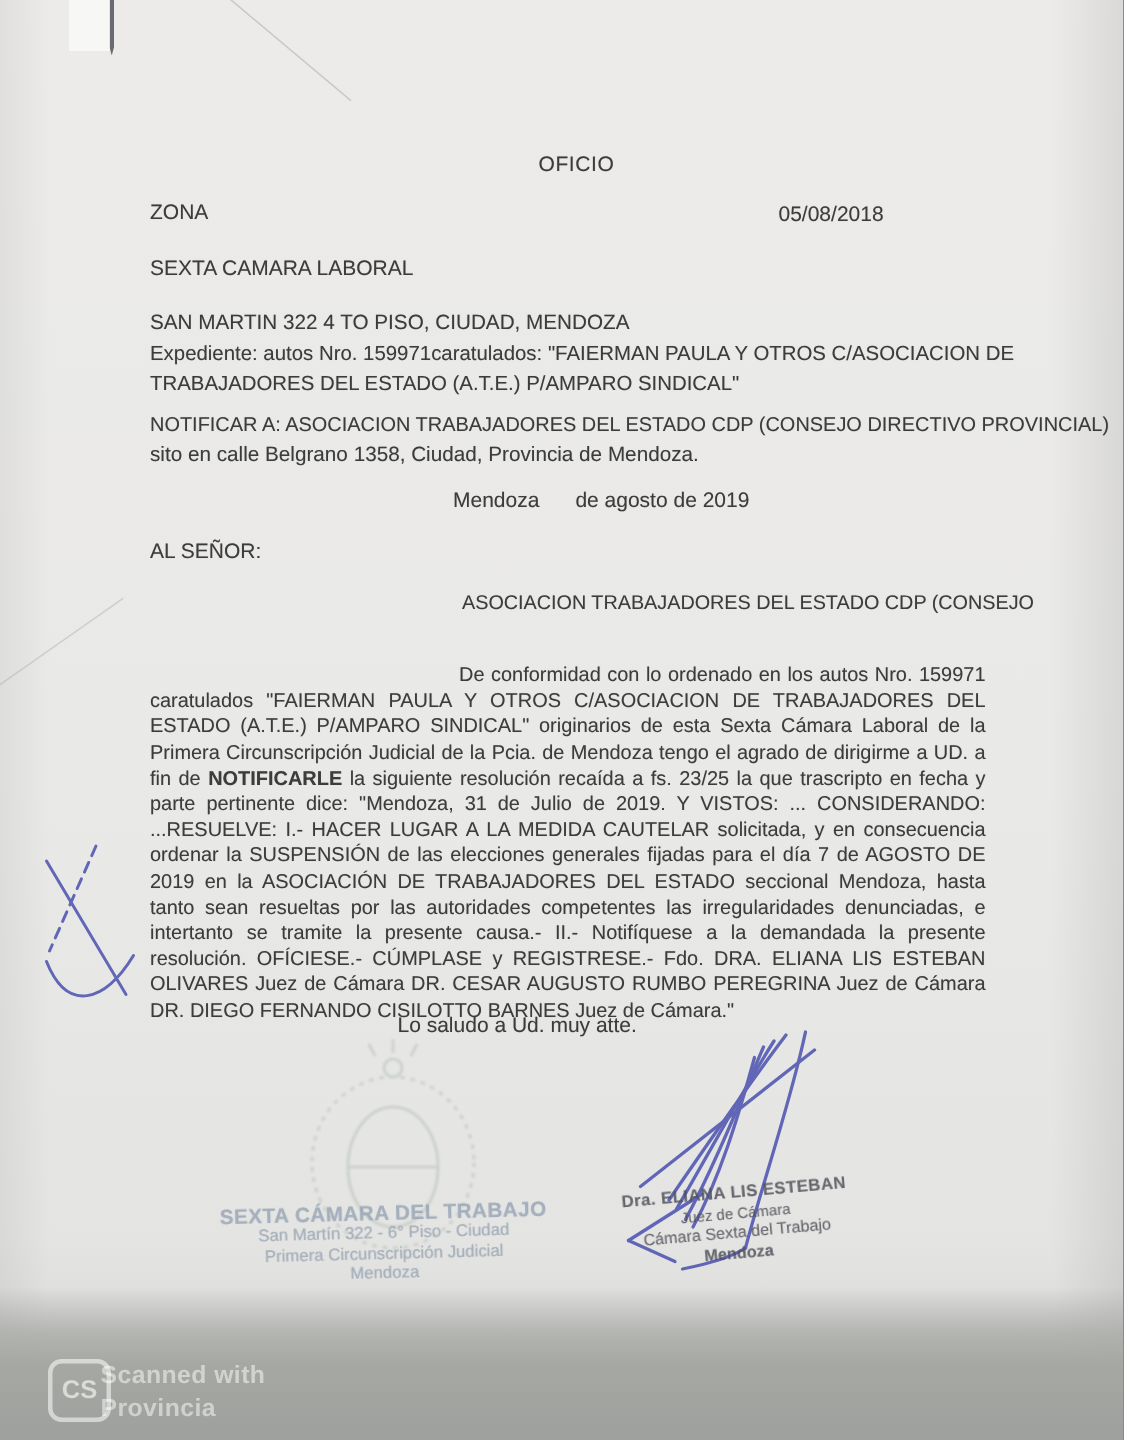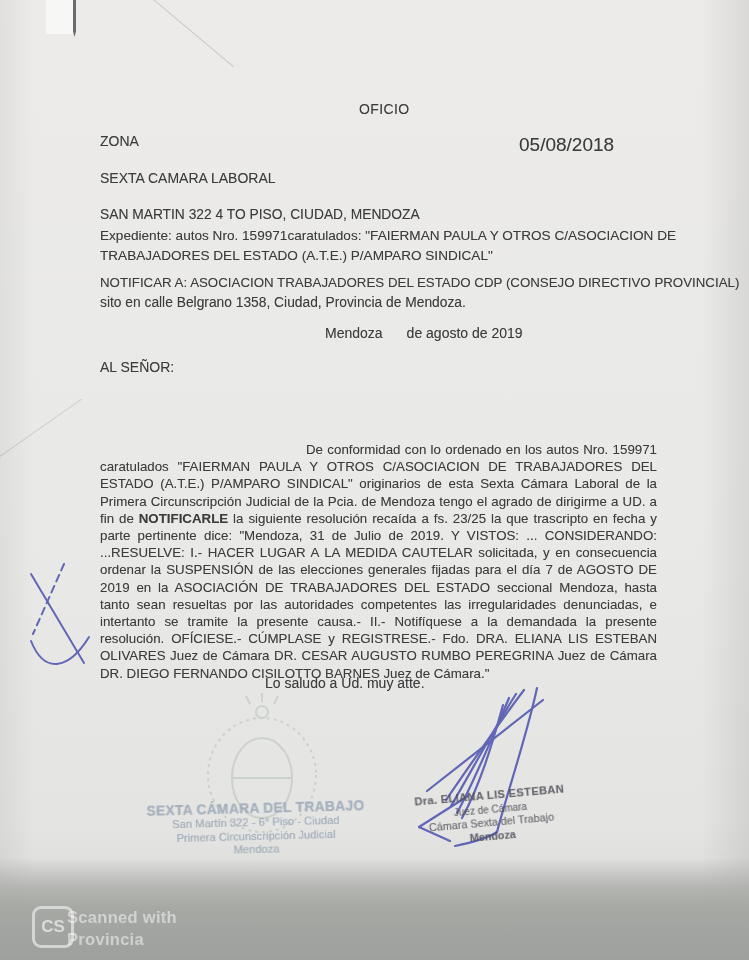--- a/index.html
+++ b/index.html
@@ -9,27 +9,27 @@
     background:
       linear-gradient(90deg, rgba(0,0,0,0.05), rgba(0,0,0,0) 34px),
       linear-gradient(270deg, rgba(0,0,0,0.08), rgba(0,0,0,0) 48px),
       linear-gradient(180deg,#ecebe9 0%,#e9e9e7 55%,#e4e4e2 86%,#dcdcda 93%,#d4d4d2 100%);
     text-shadow:0 0 .5px rgba(70,70,70,.35);
   }
   .abs{position:absolute;}
   
   .t-title{left:339px;top:101px;font-size:14px;letter-spacing:.4px;margin-left:20px;}
   .t-zona{left:100px;top:133px;font-size:14px;}
-  .t-date-top{left:519px;top:134px;font-size:19px;}
+  .t-date-top{left:519px;top:134px;font-size:14px;}
   .t-court{left:100px;top:170px;font-size:14px;}
   .t-address{left:100px;top:207px;font-size:13.8px;}
   .t-exped{left:100px;top:226px;width:578px;font-size:13.6px;line-height:19.5px;}
   .t-notificar{left:100px;top:275px;font-size:13.3px;white-space:nowrap;text-align:right;}
   .t-sito{left:100px;top:295px;font-size:13.8px;}
-  .t-dateline{left:302px;top:325px;font-size:14px;margin-left:23px;}
+  .t-dateline{left:302px;top:325px;font-size:14px;}
   .t-dateline .gap{display:inline-block;width:24px;}
   .t-alsenor{left:100px;top:359px;font-size:14px;}
   .t-addressee{left:308px;top:392px;font-size:13.2px;line-height:19px;}
   .t-body{left:100px;top:441px;width:557px;margin:0;font-size:13.3px;line-height:17.2px;
           text-align:justify;text-indent:206px;}
   .t-body b{font-weight:bold;}
   .t-closing{left:265px;top:675px;font-size:14px;}
   
   .judge-stamp{left:411px;top:789px;width:160px;text-align:center;color:#50505a;
     transform:rotate(-5deg);opacity:.85;filter:blur(.3px);line-height:13.5px;}
@@ -75,20 +75,21 @@
   <div class="abs t-court">SEXTA CAMARA LABORAL</div>
   <div class="abs t-address">SAN MARTIN 322 4 TO PISO, CIUDAD, MENDOZA</div>
   <div class="abs t-exped">Expediente: autos Nro. 159971caratulados: "FAIERMAN PAULA Y OTROS C/ASOCIACION DE TRABAJADORES DEL ESTADO (A.T.E.) P/AMPARO SINDICAL"</div>
   <div class="abs t-notificar">NOTIFICAR A: ASOCIACION TRABAJADORES DEL ESTADO CDP (CONSEJO DIRECTIVO PROVINCIAL)</div>
   <div class="abs t-sito">sito en calle Belgrano 1358, Ciudad, Provincia de Mendoza.</div>
   <div class="abs t-dateline">
     <span>Mendoza</span><span class="gap"></span><span>de agosto de 2019</span>
   </div>
   <div class="abs t-alsenor">AL SEÑOR:</div>
   <div class="abs t-addressee">
+    <div>ASOCIACION TRABAJADORES DEL ESTADO CDP (CONSEJO</div>
   </div>
   <p class="abs t-body"><span>De conformidad con lo ordenado en los autos Nro. 159971 caratulados "FAIERMAN PAULA Y OTROS C/ASOCIACION DE TRABAJADORES DEL ESTADO (A.T.E.) P/AMPARO SINDICAL" originarios de esta Sexta Cámara Laboral de la Primera Circunscripción Judicial de la Pcia. de Mendoza tengo el agrado de dirigirme a UD.  a fin de </span><b>NOTIFICARLE</b><span> la siguiente resolución recaída a fs. 23/25 la que trascripto en fecha y parte pertinente dice: "Mendoza, 31 de Julio de 2019. Y VISTOS: ... CONSIDERANDO: ...RESUELVE: I.- HACER LUGAR A LA MEDIDA CAUTELAR solicitada, y en consecuencia ordenar la SUSPENSIÓN de las elecciones generales fijadas para el día 7 de AGOSTO DE 2019 en la ASOCIACIÓN DE TRABAJADORES DEL ESTADO seccional Mendoza, hasta tanto sean resueltas por las autoridades competentes las irregularidades denunciadas, e intertanto se tramite la presente causa.- II.- Notifíquese a la demandada la presente resolución. OFÍCIESE.- CÚMPLASE y REGISTRESE.- Fdo. DRA. ELIANA LIS ESTEBAN OLIVARES Juez de Cámara DR. CESAR AUGUSTO RUMBO PEREGRINA Juez de Cámara DR. DIEGO FERNANDO CISILOTTO BARNES Juez de Cámara."</span></p>
   <div class="abs t-closing">Lo saludo a Ud. muy atte.</div>
 
   <svg class="abs overlay" width="749" height="960" viewBox="0 0 749 960" style="opacity:.28;filter:blur(.7px);">
     <g stroke="#8ba08f" fill="none" stroke-width="2">
       <ellipse cx="262" cy="775" rx="54" ry="57" stroke-dasharray="3 4"></ellipse>
       <ellipse cx="262" cy="778" rx="30" ry="40"></ellipse>
       <line x1="232" y1="778" x2="292" y2="778"></line>
       <circle cx="262" cy="712" r="6"></circle>

